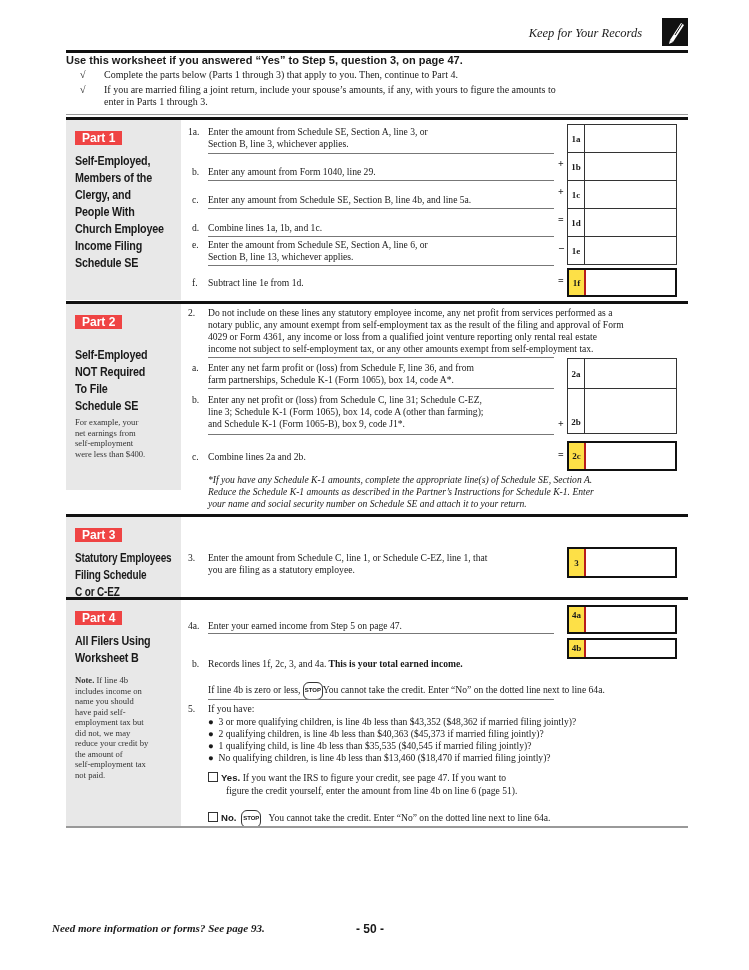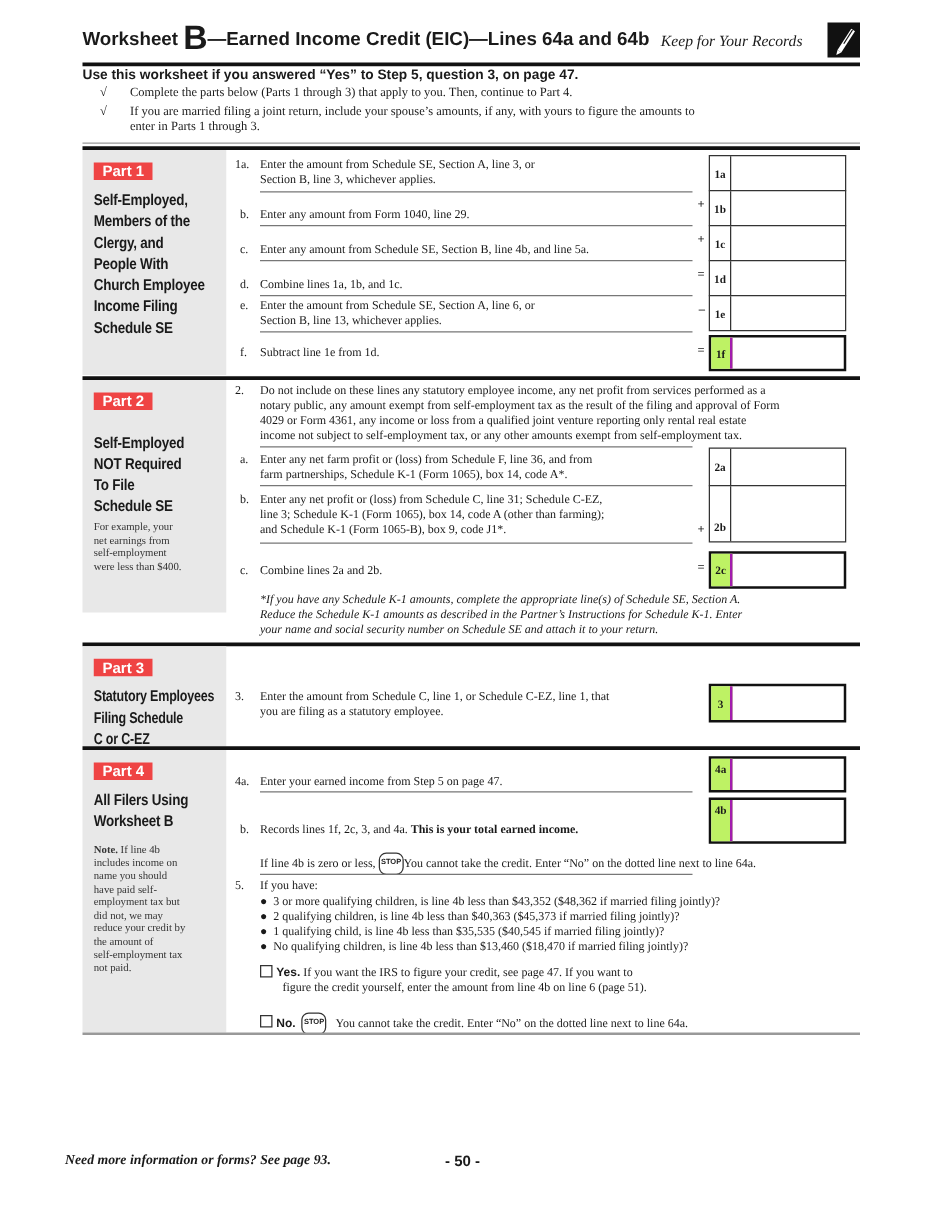--- a/index.html
+++ b/index.html
@@ -26,35 +26,31 @@
   .pnote b { font-weight: bold; margin-top: 47px; }
 
   .line { position: absolute; font-size: 9.6px; line-height: 11.5px; }
   .line .num { position: absolute; left: 0; font-weight: normal; }
   .line .txt { position: absolute; left: 20px; white-space: nowrap; }
   .uline { position: absolute; height: 1px; background: #777; }
 
   .box { position: absolute; border: 1px solid #333; background: #fff; }
   .box .lbl { position: absolute; left: 0; top: 0; bottom: 0; width: 17px; border-right: 1px solid #333; font-weight: bold; font-size: 9px; display: flex; align-items: center; justify-content: center; }
   .box.heavy { border: 2px solid #111; }
-  .box.heavy .lbl { background: #bef264; border-right: 2px solid #a21caf; }
+  .box.heavy .lbl { background: #fde047; border-right: 2px solid #b91c1c; }
   .op { position: absolute; font-weight: bold; font-size: 10px; }
 
   .stop { display: inline-block; width: 20px; height: 18px; border: 1.5px solid #333; border-radius: 6px; font-family: "Liberation Sans", sans-serif; font-weight: bold; font-size: 6px; text-align: center; line-height: 15px; vertical-align: middle; }
   .cb { display: inline-block; width: 10px; height: 10px; border: 1px solid #333; vertical-align: -1px; margin-right: 3px; }
   .footer { position: absolute; top: 922px; font-size: 11px; }
 </style>
 </head>
 <body>
 
 <div class="header">
-  <div class="title">
-    <span>Worksheet</span>
-    <span class="big">B</span><span>—Earned Income Credit (EIC)—Lines 64a and 64b</span>
-  </div>
   <div class="keep">Keep for Your Records</div>
   <div class="pencil">
     <svg width="26" height="28" viewBox="0 0 26 28">
         <path d="M8 22 L19 5 L22 7 L11 24 Z" fill="#fff"></path>
         <path d="M8 22 L11 24 L7 26 Z" fill="#fff"></path>
         <path d="M13 17 L20 6" stroke="#111" stroke-width="1"></path>
       </svg>
   </div>
 </div>
 <div class="rule-thick" style="top:50px;height:3px;"></div>
@@ -244,21 +240,21 @@
     </div>
   <div class="uline" style="left:142px;top:33px;width:346px;"></div>
   <div class="line" style="left:126px;top:58px;">
       <span class="num">b.</span>
       <span class="txt" style="left:16px"><span>Records lines 1f, 2c, 3, and 4a.</span><b> This is your total earned income.</b></span>
     </div>
 
   <div class="box heavy" style="left:501px;top:5px;width:110px;height:29px;">
       <span class="lbl" style="align-items:flex-start;padding-top:3px">4a</span>
     </div>
-  <div class="box heavy" style="left:501px;top:38px;width:110px;height:37px;">
+  <div class="box heavy" style="left:501px;top:38px;width:110px;height:21px;">
       <span class="lbl" style="align-items:flex-start;padding-top:3px">4b</span>
     </div>
 
   <div class="line" style="left:142px;top:82px;">
     <span class="txt" style="left:0"><span>If line 4b is zero or less,</span> <span class="stop">STOP</span><span>You cannot take the credit. Enter “No” on the dotted line next to line 64a.</span></span>
   </div>
   <div class="uline" style="left:142px;top:99px;width:346px;"></div>
 
   <div class="line" style="left:122px;top:103px;">
     <span class="num">5.</span>

